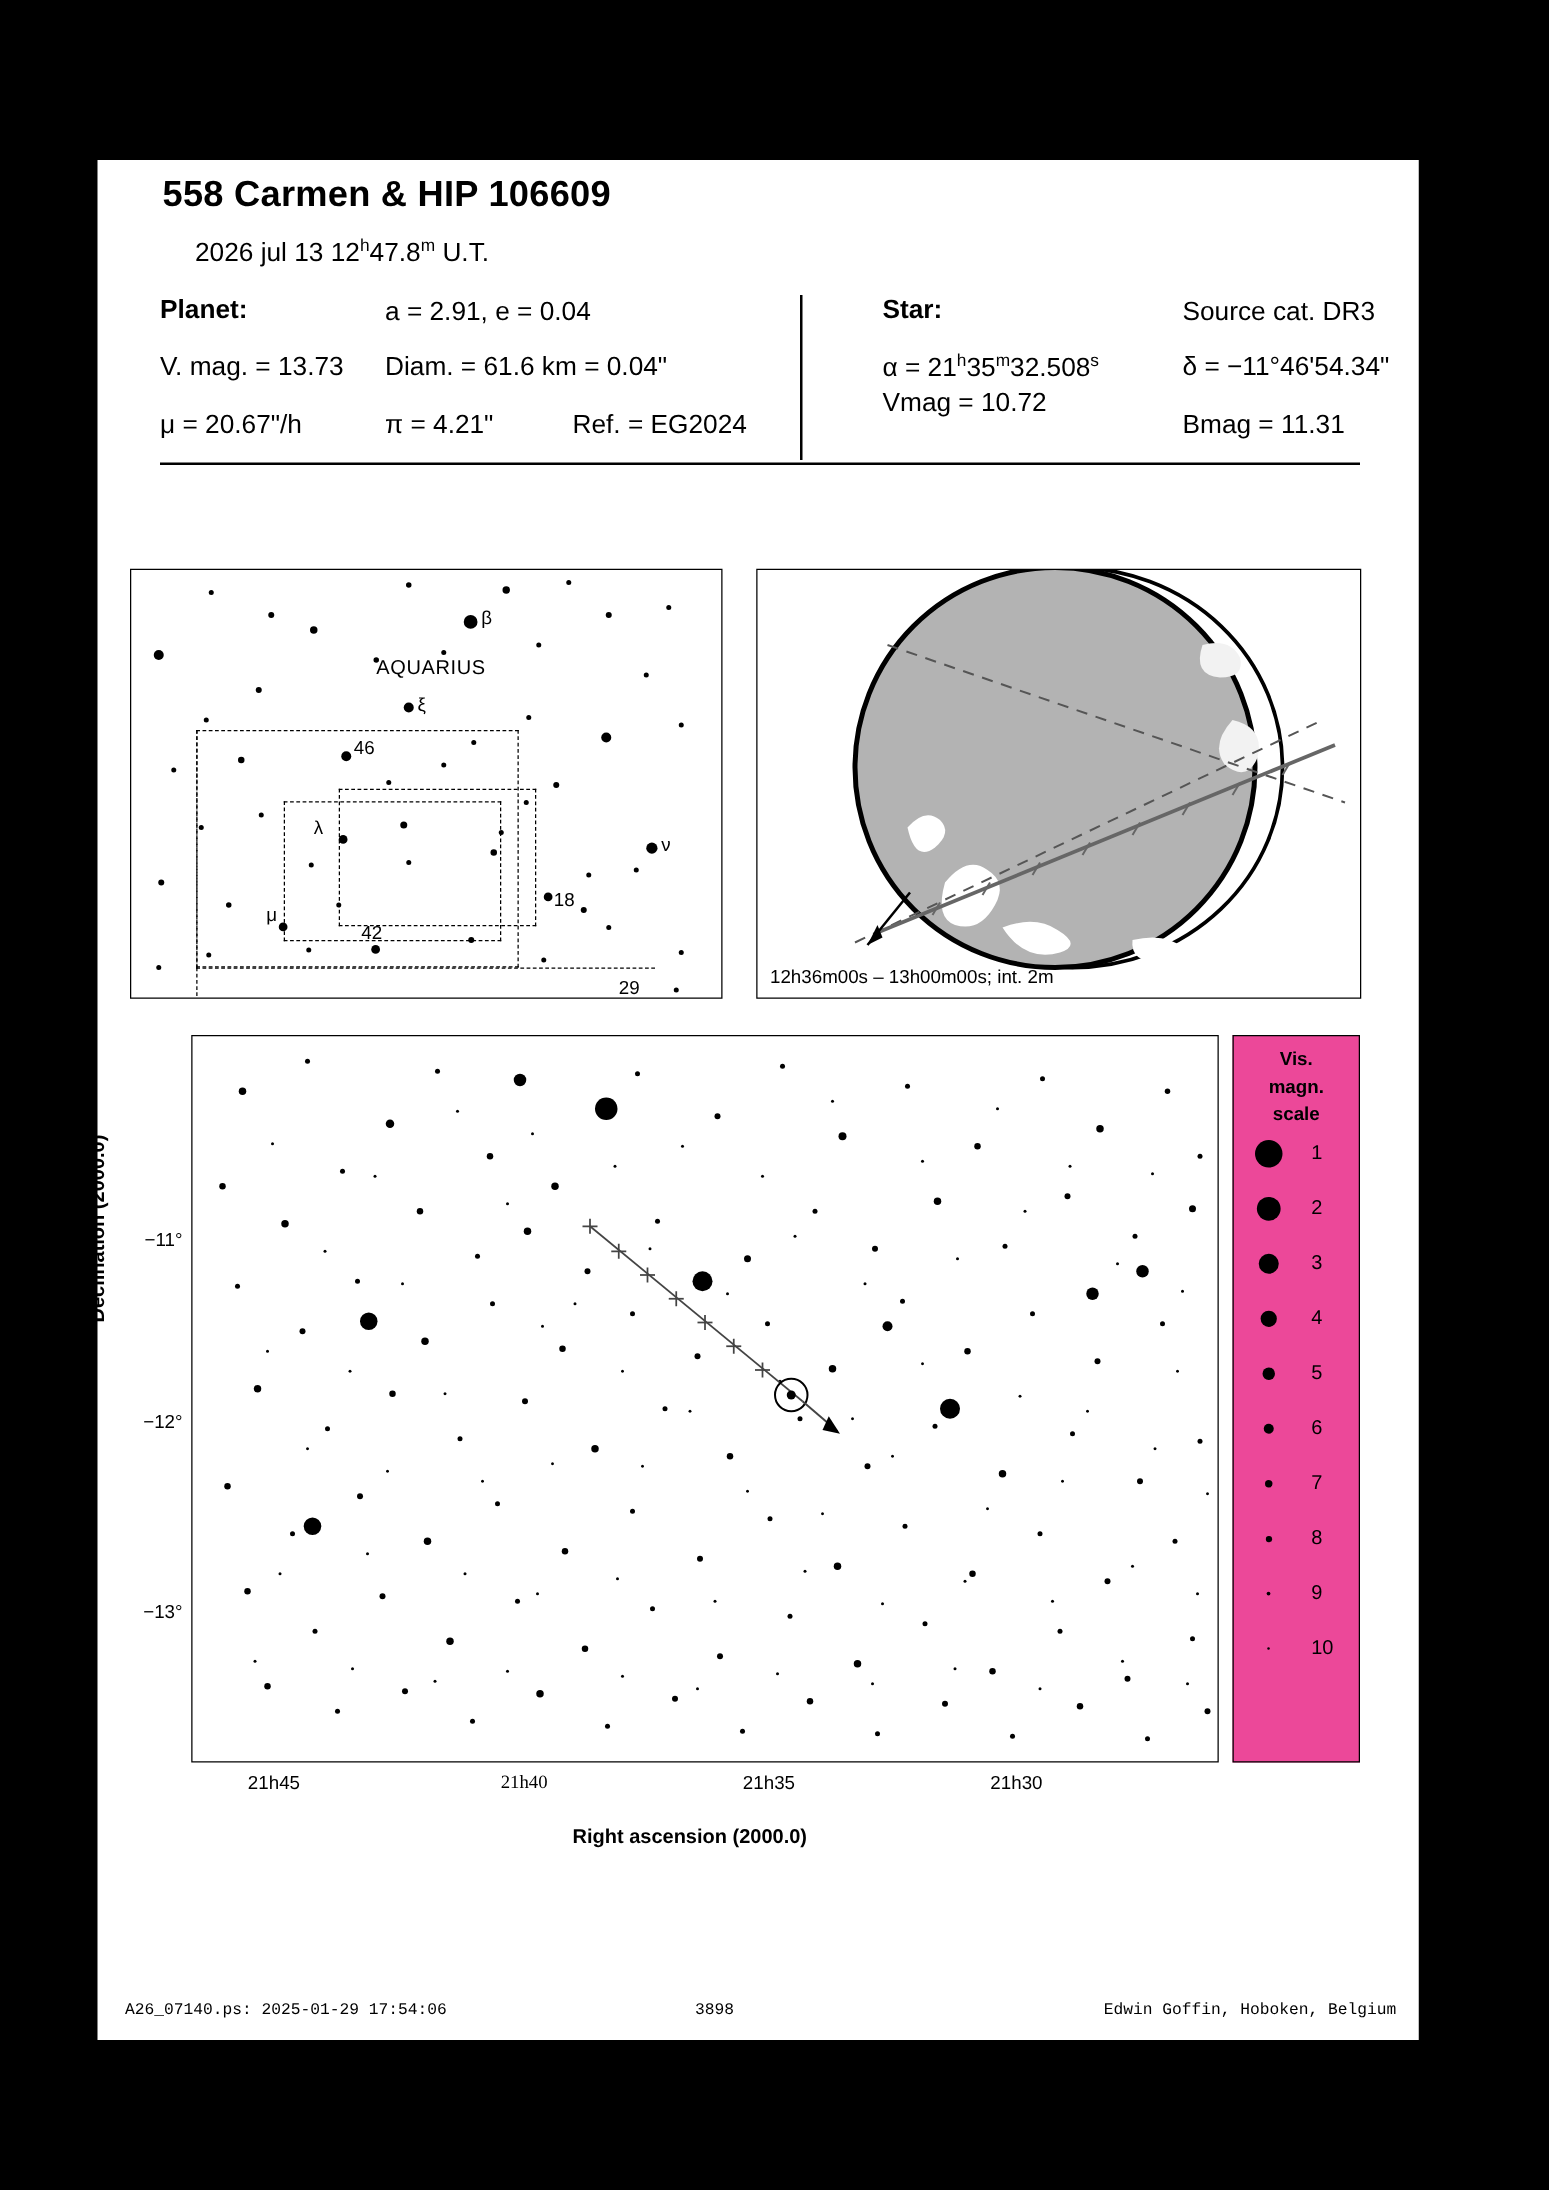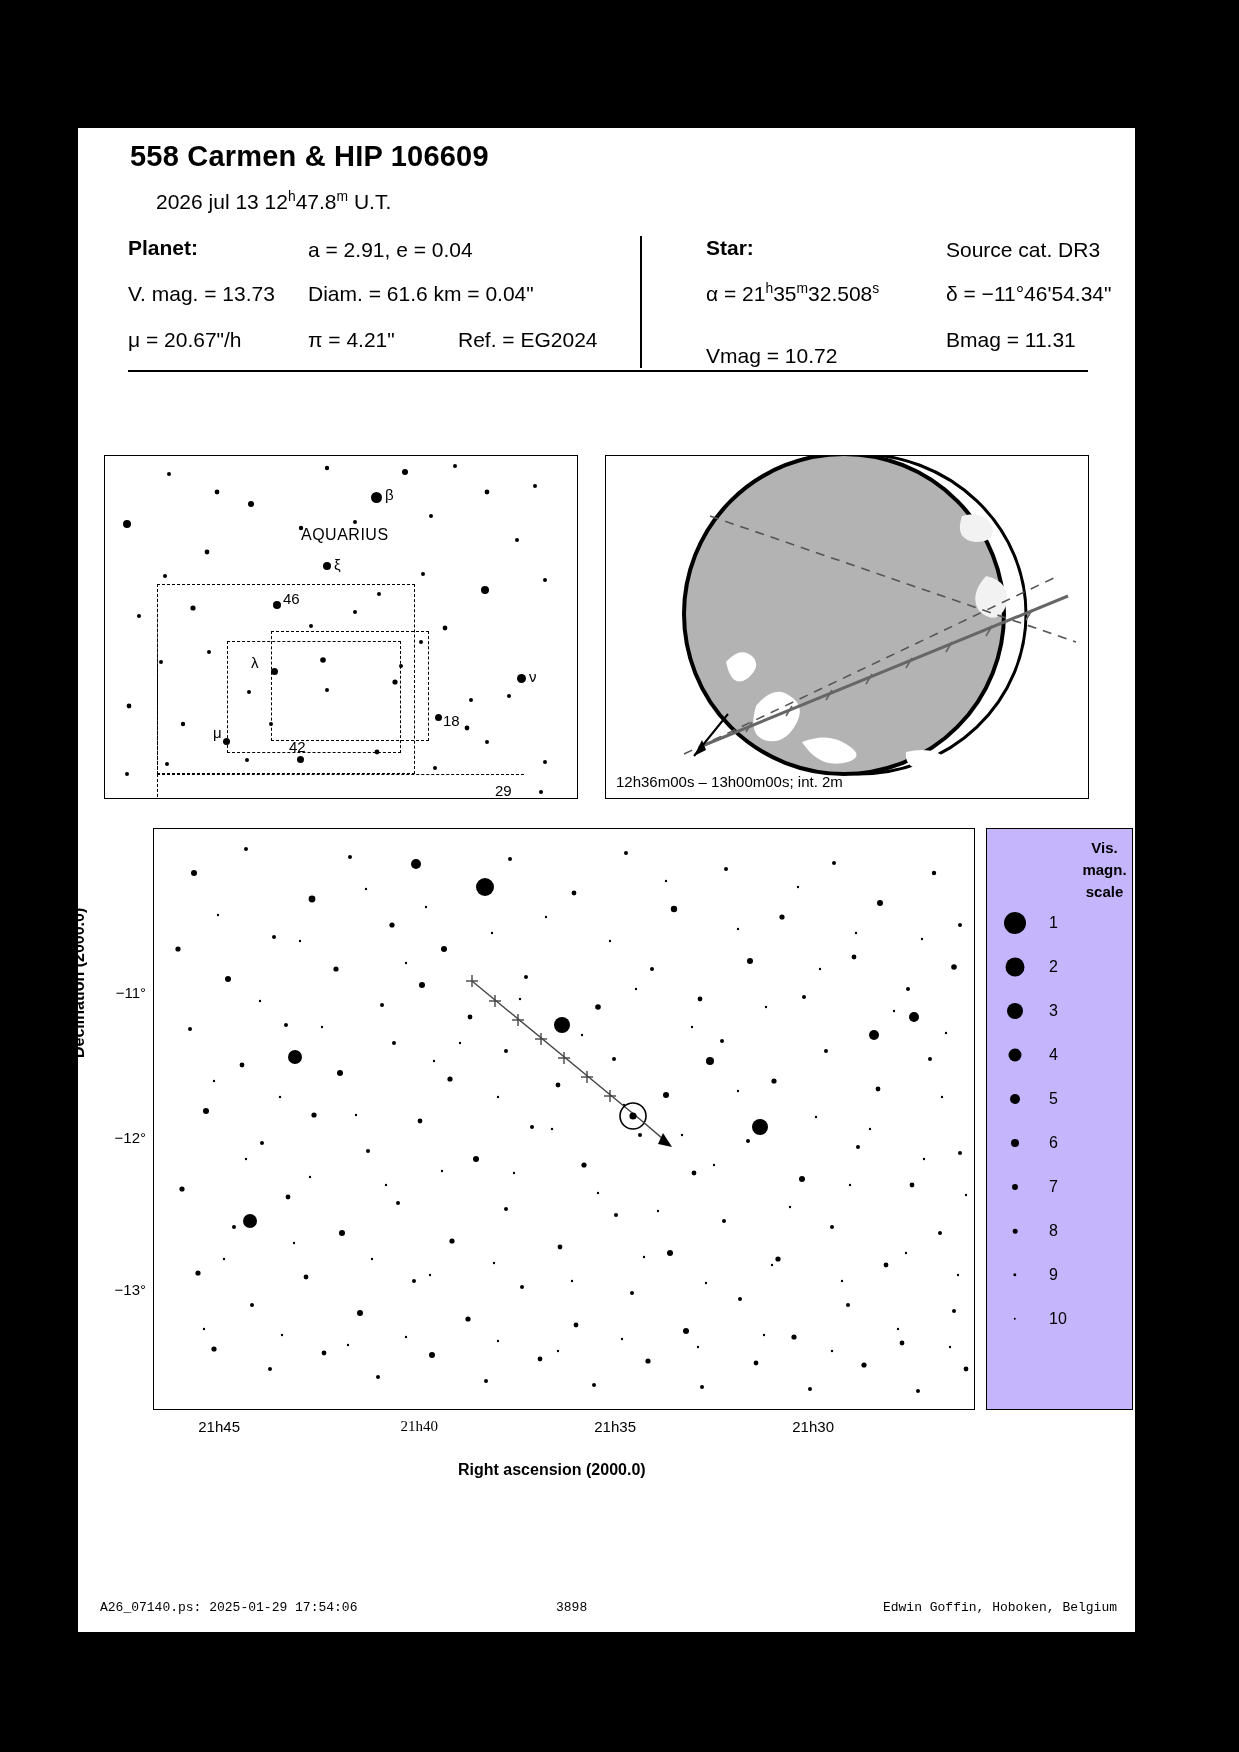--- a/index.html
+++ b/index.html
@@ -24,21 +24,21 @@
   .boxR .cap{position:absolute;left:10px;bottom:8px;font-size:15px;}
 
   .star{position:absolute;background:#000;border-radius:50%;}
   .slabel{position:absolute;font-size:15px;}
   .conlabel{position:absolute;font-size:16px;letter-spacing:.5px;}
 
   .dashrect{position:absolute;border:1.2px dashed #000;}
 
   
   .mainbox{position:absolute;left:75px;top:700px;width:820px;height:580px;border:1.5px solid #000;background:#fff;overflow:hidden;}
-  .legendbox{position:absolute;left:908px;top:700px;width:100px;height:580px;border:1.5px solid #000;background:#c4b5fd;padding-left:45px;}
+  .legendbox{position:absolute;left:908px;top:700px;width:100px;height:580px;border:1.5px solid #000;background:#ec4899;}
   .legendbox .lt{position:absolute;width:100%;text-align:center;font-size:15px;font-weight:bold;}
   .legdot{position:absolute;border-radius:50%;background:#000;left:28px;transform:translate(-50%,-50%);}
   .legnum{position:absolute;left:62px;transform:translateY(-50%);}
 
   .ylabel{position:absolute;left:-8px;top:930px;transform:rotate(-90deg);transform-origin:left top;font-size:16px;font-weight:bold;white-space:nowrap;}
   .xlabel{position:absolute;left:380px;top:1333px;font-size:16px;font-weight:bold;}
   .ytick{position:absolute;font-size:15px;text-align:right;width:70px;}
   .xtick{position:absolute;font-size:15px;text-align:right;width:80px;}
 
   .ftext{position:absolute;font-family:"Liberation Mono",monospace;font-size:13px;top:8px;}
@@ -65,21 +65,21 @@
     <div class="row" style="left:330px;top:92px;">Ref. = EG2024</div>
 
     <div class="row lbl" style="left:578px;top:0;">Star:</div>
     <div class="row" style="left:818px;top:2px;">Source cat.  DR3</div>
 
     <div class="row" style="left:578px;top:44px;">
       <span>α = 21</span><sup>h</sup><span>35</span><sup>m</sup><span>32.508</span><sup>s</sup>
     </div>
     <div class="row" style="left:818px;top:46px;">δ = −11°46'54.34"</div>
 
-    <div class="row" style="left:578px;top:108px;">Vmag = 10.72</div>
+    <div class="row" style="left:578px;top:75px;">Vmag = 10.72</div>
     <div class="row" style="left:818px;top:92px;">Bmag = 11.31</div>
   </div>
 
   <div class="vrule"></div>
   <div class="hrule"></div>
 
 
   <div class="boxL">
 
     <div class="dashrect" style="left:52px;top:128px;width:256px;height:188px;"></div>

